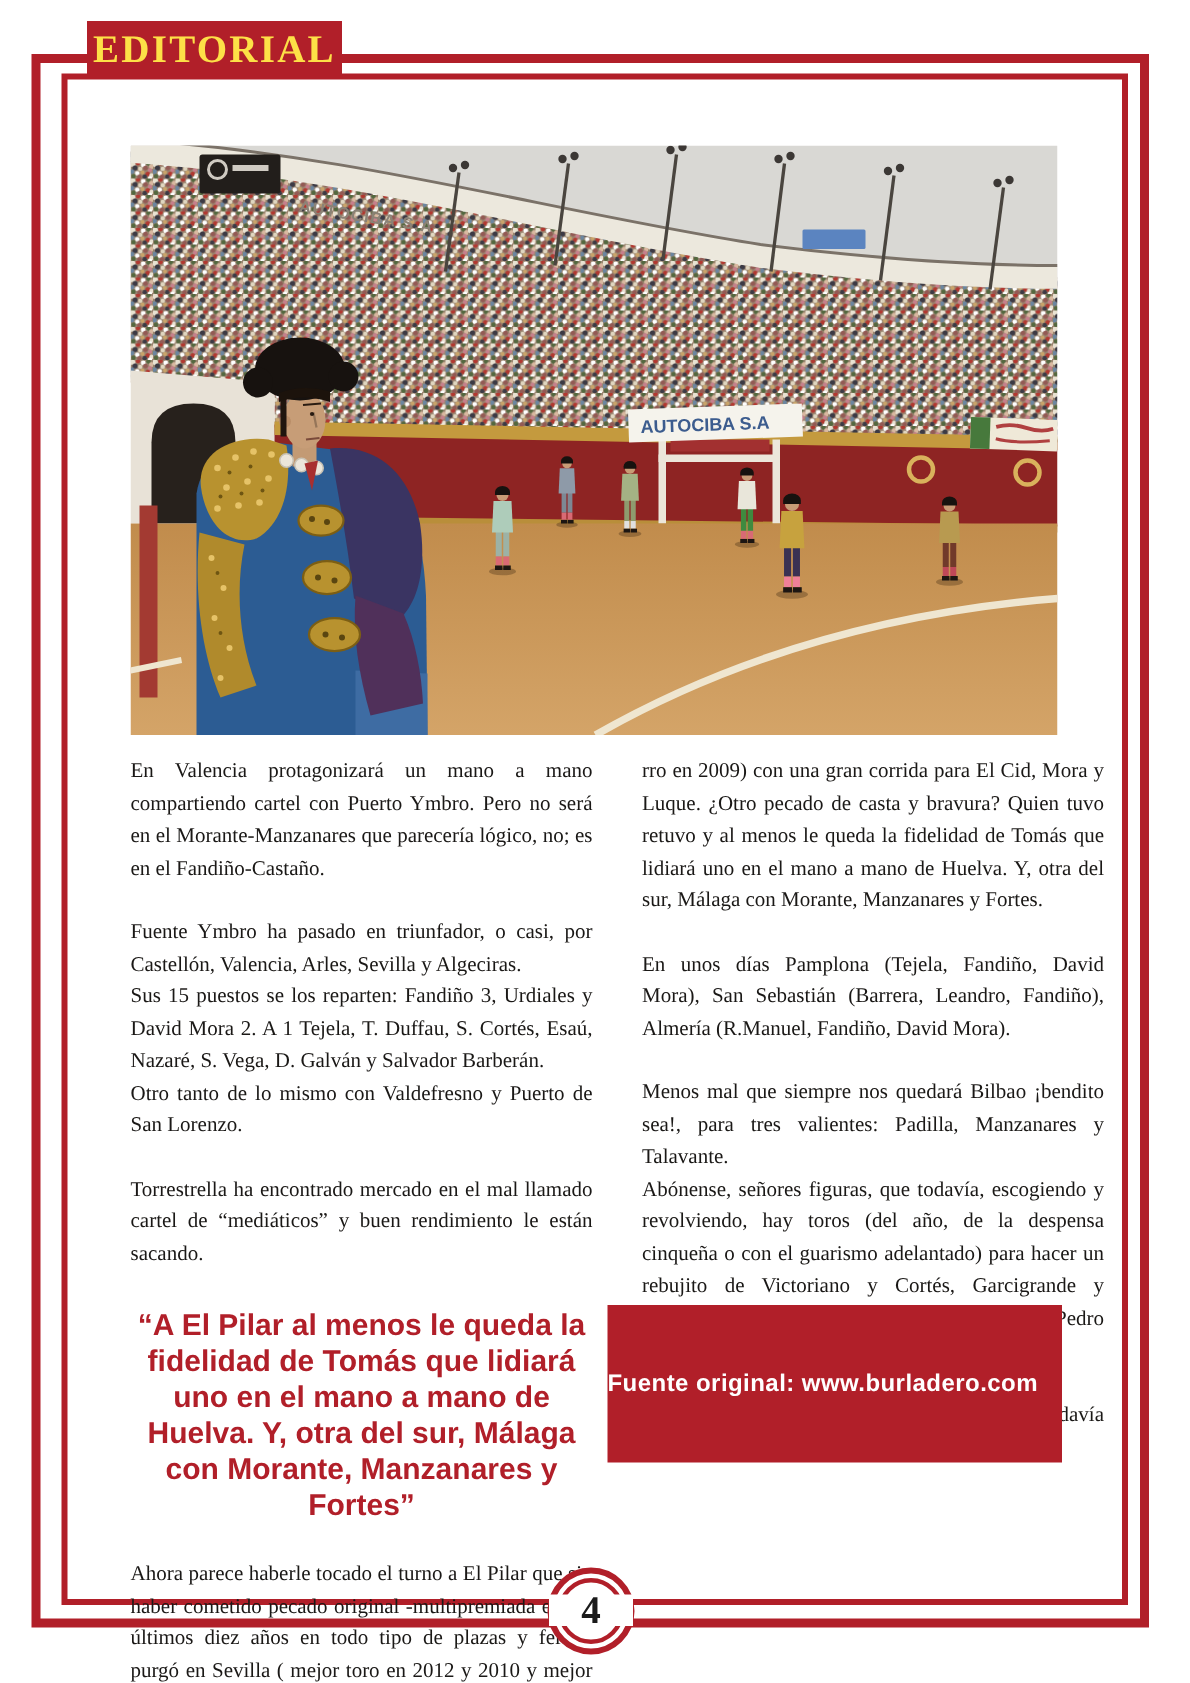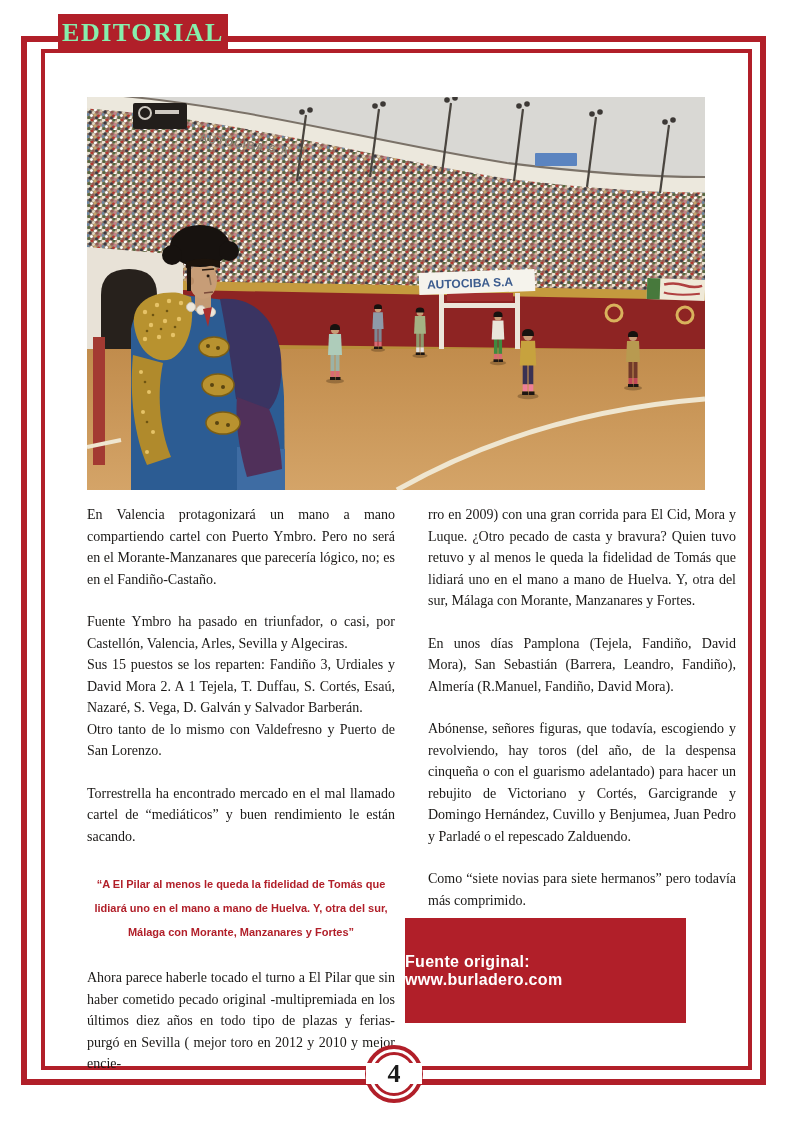--- a/index.html
+++ b/index.html
@@ -8,40 +8,40 @@
 
   
   .frame-outer{position:absolute;left:21px;top:36px;width:745px;height:1049px;
                border:6px solid #B11F29;box-sizing:border-box;}
   .frame-inner{position:absolute;left:41px;top:49px;width:711px;height:1021px;
                border:4px solid #B11F29;box-sizing:border-box;}
 
   
   .kicker{position:absolute;left:58px;top:14px;width:170px;height:38px;background:#B11F29;
           display:flex;align-items:center;justify-content:center;z-index:3;}
-  .kicker span{color:#86efac;font-family:"Liberation Serif",serif;font-weight:bold;
+  .kicker span{color:#fde047;font-family:"Liberation Serif",serif;font-weight:bold;
                font-size:26px;letter-spacing:1.5px;}
 
   .photo{position:absolute;left:87px;top:97px;width:618px;height:393px;}
 
   
   .col{position:absolute;top:504px;width:308px;font-size:14px;line-height:21.5px;
        text-align:justify;color:#1a1816;}
   .col-left{left:87px;}
   .col-right{left:405px;margin-left:23px;}
   .col p{margin:0 0 21px 0;}
   .col p.mb0{margin-bottom:0;}
   .pull-quote{margin:25px 2px 23px 2px;color:#B11F29;text-align:center;
               font-family:"Liberation Sans",sans-serif;font-weight:bold;
-              font-size:11px;line-height:24px;}
+              font-size:20px;line-height:24px;}
   .subhead{margin:24px 0 3px 0;font-family:"Liberation Sans",sans-serif;font-weight:bold;
            font-size:16.5px;line-height:20px;color:#141210;text-align:left;}
 
   
-  .source-box{position:absolute;left:405px;top:918px;width:281px;height:105px;background:#B11F29;
+  .source-box{position:absolute;left:405px;top:870px;width:303px;height:105px;background:#B11F29;
               display:flex;align-items:center;justify-content:flex-start;}
   .source-box span{color:#fff;font-family:"Liberation Sans",sans-serif;font-weight:bold;
                    font-size:16px;letter-spacing:.3px;}
 
   
   .badge-outer{position:absolute;left:365px;top:1045px;width:58px;height:58px;background:#fff;
                border:4.5px solid #B11F29;border-radius:50%;box-sizing:border-box;z-index:2;}
   .badge-inner{position:absolute;left:372px;top:1052px;width:44px;height:44px;background:#fff;
                border:3px solid #B11F29;border-radius:50%;box-sizing:border-box;z-index:2;}
   .badge-band{position:absolute;left:366px;top:1063px;width:56px;height:21px;background:#fff;z-index:3;}
@@ -317,20 +317,21 @@
     <p class="mb0">Sus 15 puestos se los reparten: Fandiño 3, Urdiales y David Mora 2. A 1 Tejela, T. Duffau, S. Cortés, Esaú, Nazaré, S. Vega, D. Galván y Salvador Barberán.</p>
     <p>Otro tanto de lo mismo con Valdefresno y Puerto de San Lorenzo.</p>
     <p class="mb0">Torrestrella ha encontrado mercado en el mal llamado cartel de “mediáticos” y buen rendimiento le están sacando.</p>
     <div class="pull-quote">“A El Pilar al menos le queda la fidelidad de Tomás que lidiará uno en el mano a mano de Huelva. Y, otra del sur, Málaga con Morante, Manzanares y Fortes”</div>
     <p>Ahora parece haberle tocado el turno a El Pilar que sin haber cometido pecado original -multipremiada en los últimos diez años en todo tipo de plazas y ferias- purgó en Sevilla ( mejor toro en 2012 y 2010 y mejor encie-</p>
   </div>
 
   <div class="col col-right">
     <p>rro en 2009) con una gran corrida para El Cid, Mora y Luque. ¿Otro pecado de casta y bravura? Quien tuvo retuvo y al menos le queda la fidelidad de Tomás que lidiará uno en el mano a mano de Huelva. Y, otra del sur, Málaga con Morante, Manzanares y Fortes.</p>
     <p>En unos días Pamplona (Tejela, Fandiño, David Mora), San Sebastián (Barrera, Leandro, Fandiño), Almería (R.Manuel, Fandiño, David Mora).</p>
+    <p class="mb0">Menos mal que siempre nos quedará Bilbao ¡bendito sea!, para tres valientes: Padilla, Manzanares y Talavante.</p>
     <p>Abónense, señores figuras, que todavía, escogiendo y revolviendo, hay toros (del año, de la despensa cinqueña o con el guarismo adelantado) para hacer un rebujito de Victoriano y Cortés, Garcigrande y Domingo Hernández, Cuvillo y Benjumea, Juan Pedro y Parladé o el repescado Zalduendo.</p>
     <p class="mb0">Como “siete novias para siete hermanos” pero todavía más comprimido.</p>
   </div>
 
   <div class="source-box">
     <span>Fuente original: www.burladero.com</span>
   </div>
 
   <div class="badge-outer"></div>
   <div class="badge-inner"></div>

